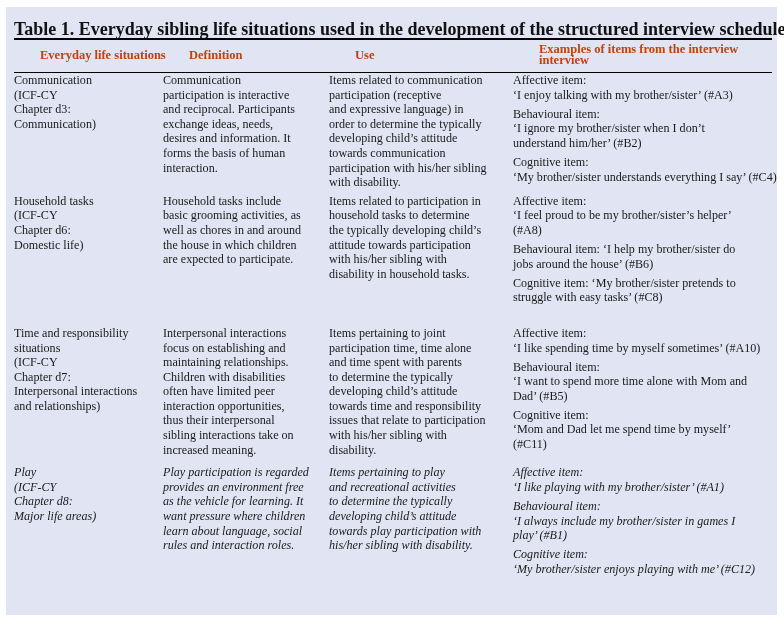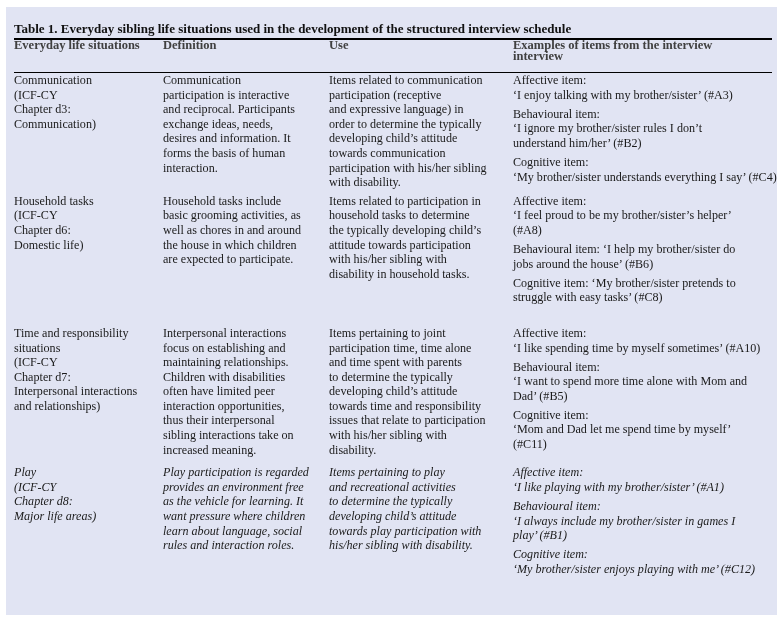--- a/index.html
+++ b/index.html
@@ -4,30 +4,30 @@
 <style>
   html, body { margin: 0; padding: 0; background: #ffffff; }
   body { width: 784px; height: 620px; position: relative; overflow: hidden; }
   .panel {
     position: absolute; left: 6px; top: 7px; width: 771px; height: 608px;
     background: #e1e4f3;
   }
   .table-wrap { position: absolute; left: 8px; top: 0; width: 758px; }
   .caption {
     font-family: "Liberation Serif", "DejaVu Serif", serif;
-    font-weight: bold; font-size: 13px; color: #111;
+    font-weight: bold; font-size: 18px; color: #111;
     padding-top: 14px; height: 16px; line-height: 16px;
     white-space: nowrap;
   }
   .rule-thick { height: 2px; background: #000; margin-top: 1px; }
   .head-row {
-    display: flex; height: 32px; align-items: flex-start; padding-bottom: 2px;
+    display: flex; height: 32px; align-items: center; padding-bottom: 2px;
     box-sizing: border-box;
     font-family: "Liberation Serif", "DejaVu Serif", serif;
-    font-weight: bold; font-size: 12.5px; color: #404040; line-height: 11px;
+    font-weight: bold; font-size: 12.5px; color: #c2410c; line-height: 11px; margin-left: 26px;
   }
   .rule-thin { height: 1px; background: #000; }
   .c1 { width: 149px; flex: none; }
   .c2 { width: 166px; flex: none; }
   .c3 { width: 184px; flex: none; }
   .c4 { width: 259px; flex: none; }
   .row {
     display: flex;
     font-family: "Liberation Serif", "DejaVu Serif", serif;
     font-size: 12.1px; color: #1a1a1a; line-height: 14.6px;
@@ -82,21 +82,21 @@
             <span class="line">participation with his/her sibling</span>
             <span class="line">with disability.</span>
           </div>
           <div class="c4">
             <div class="ex-block">
               <span class="line">Affective item:</span>
               <span class="line">‘I enjoy talking with my brother/sister’ (#A3)</span>
             </div>
             <div class="ex-block">
               <span class="line">Behavioural item:</span>
-              <span class="line">‘I ignore my brother/sister rules I don’t</span>
+              <span class="line">‘I ignore my brother/sister when I don’t</span>
               <span class="line">understand him/her’ (#B2)</span>
             </div>
             <div class="ex-block">
               <span class="line">Cognitive item:</span>
               <span class="line">‘My brother/sister understands everything I say’ (#C4)</span>
             </div>
           </div>
         </div>
         <div class="row" style="margin-top: 4px; margin-bottom: 2px;">
           <div class="c1">

